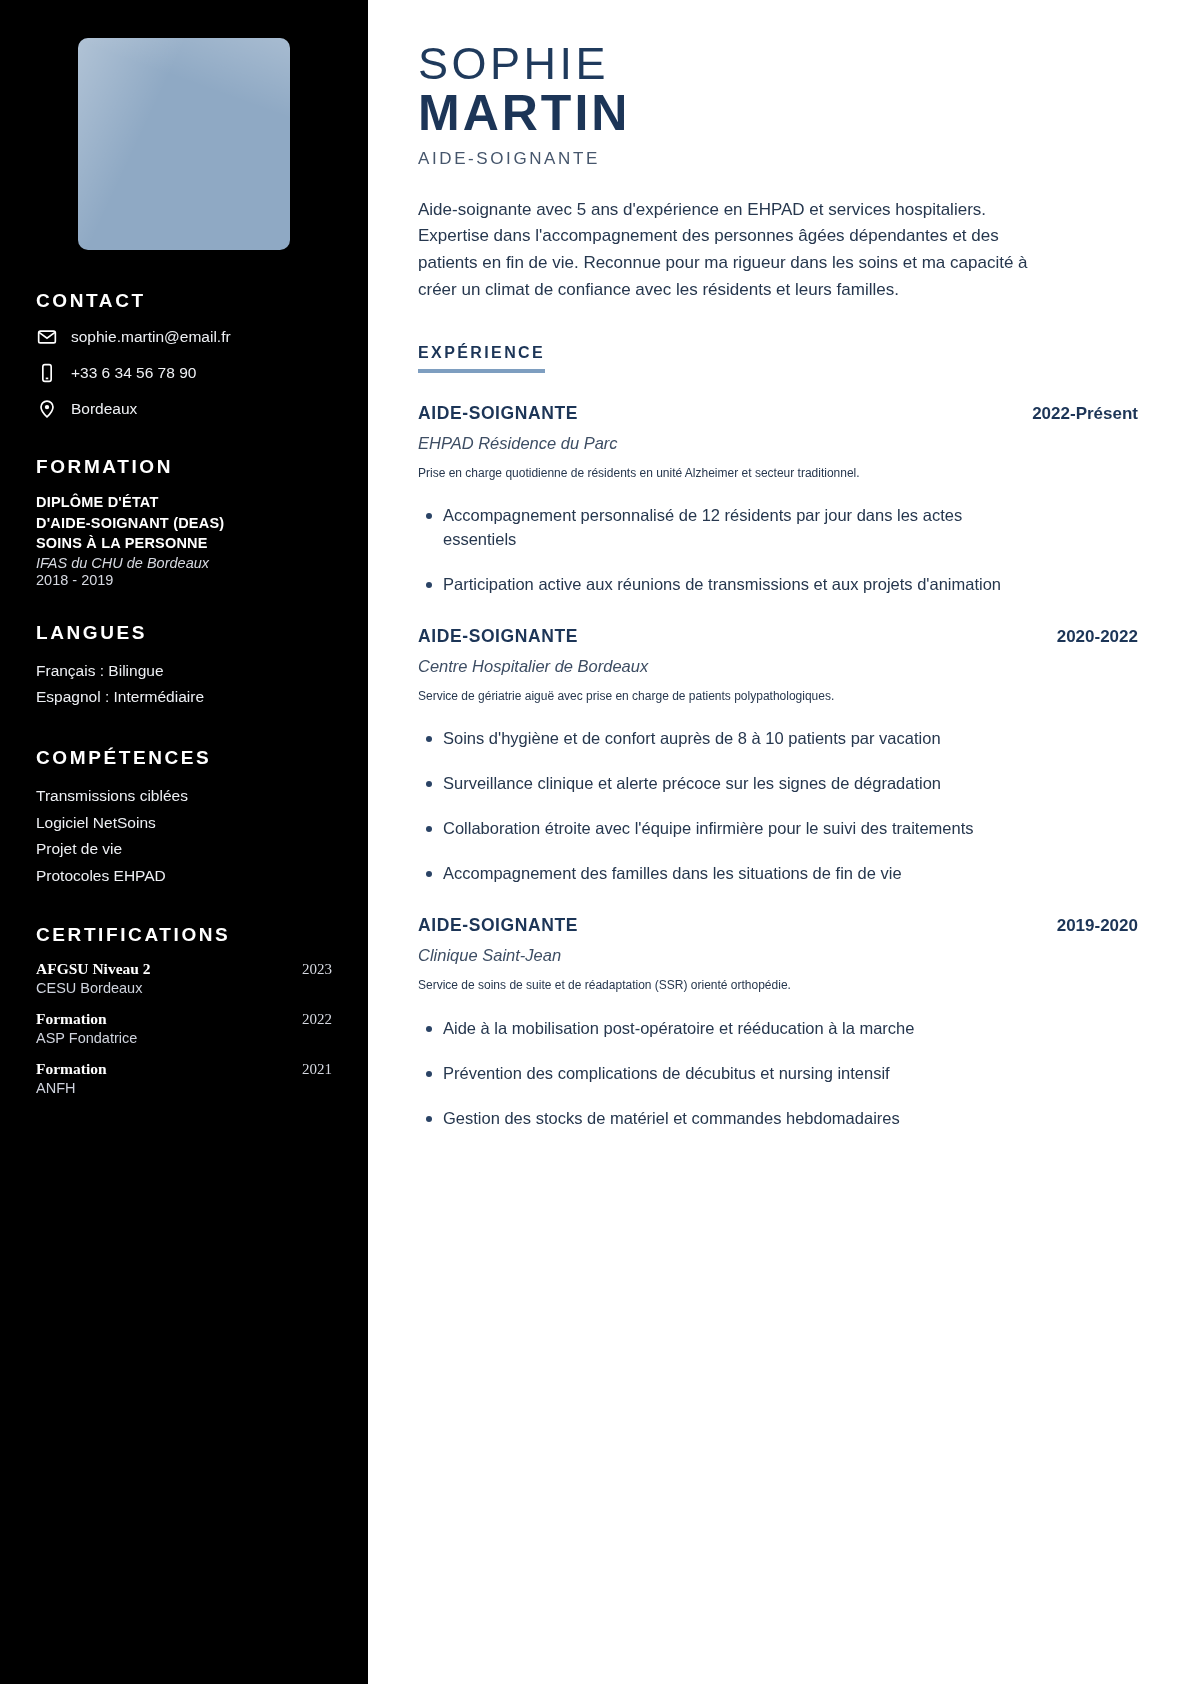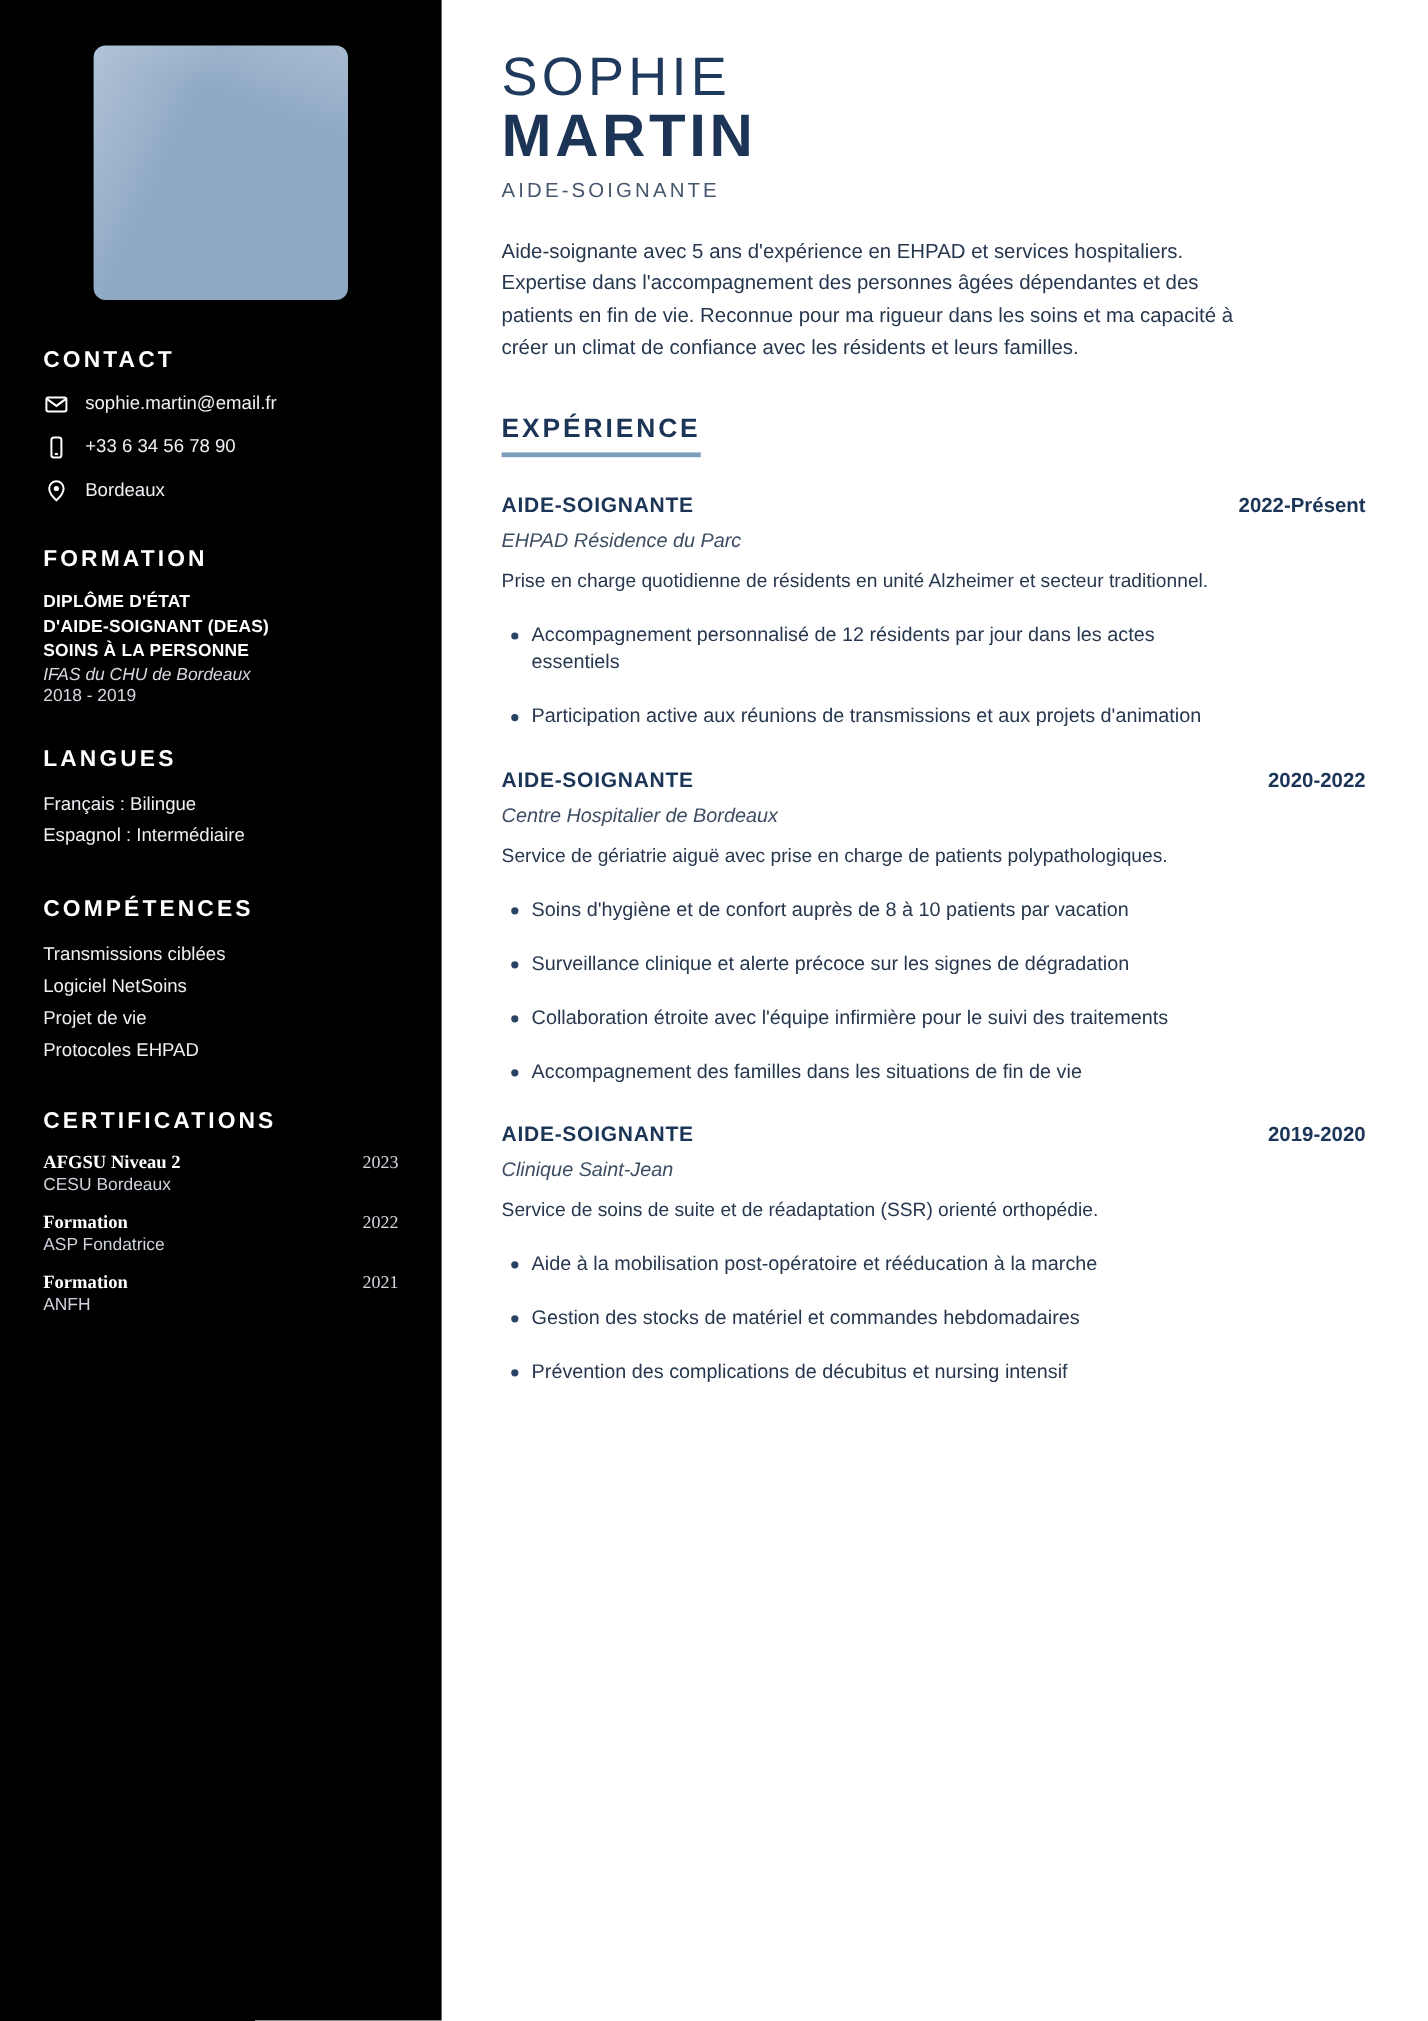--- a/index.html
+++ b/index.html
@@ -183,21 +183,21 @@
 
   .summary {
     font-size: 17px;
     line-height: 1.58;
     color: #26374e;
     margin-top: 28px;
     max-width: 640px;
   }
 
   .section-title {
-    font-size: 22px;
+    font-size: 16px;
     font-weight: bold;
     letter-spacing: 2.4px;
     color: #1c3557;
     margin-top: 40px;
     display: inline-block;
     padding-bottom: 7px;
     border-bottom: 4px solid #7e9ec0;
   }
 
   .job { margin-top: 30px; }
@@ -219,21 +219,21 @@
     font-weight: bold;
     color: #1c3557;
   }
   .job-company {
     font-size: 16.5px;
     font-style: italic;
     color: #3d4d63;
     margin-top: 10px;
   }
   .job-desc {
-    font-size: 16px;
+    font-size: 12px;
     color: #26374e;
     line-height: 1.45;
     margin-top: 12px;
     max-width: 625px;
   }
 
   .bullets {
     margin-top: 8px;
     list-style: none;
   }
@@ -402,19 +402,19 @@
     
     <div class="job">
       <div class="job-head">
         <span class="job-role">AIDE-SOIGNANTE</span>
         <span class="job-dates">2019-2020</span>
       </div>
       <div class="job-company">Clinique Saint-Jean</div>
       <div class="job-desc">Service de soins de suite et de réadaptation (SSR) orienté orthopédie.</div>
       <ul class="bullets">
         <li>Aide à la mobilisation post-opératoire et rééducation à la marche</li>
+        <li>Prévention des complications de décubitus et nursing intensif</li>
         <li>Gestion des stocks de matériel et commandes hebdomadaires</li>
-        <li>Prévention des complications de décubitus et nursing intensif</li>
       </ul>
     </div>
 
   </main>
 </div>
 
 </body></html>

